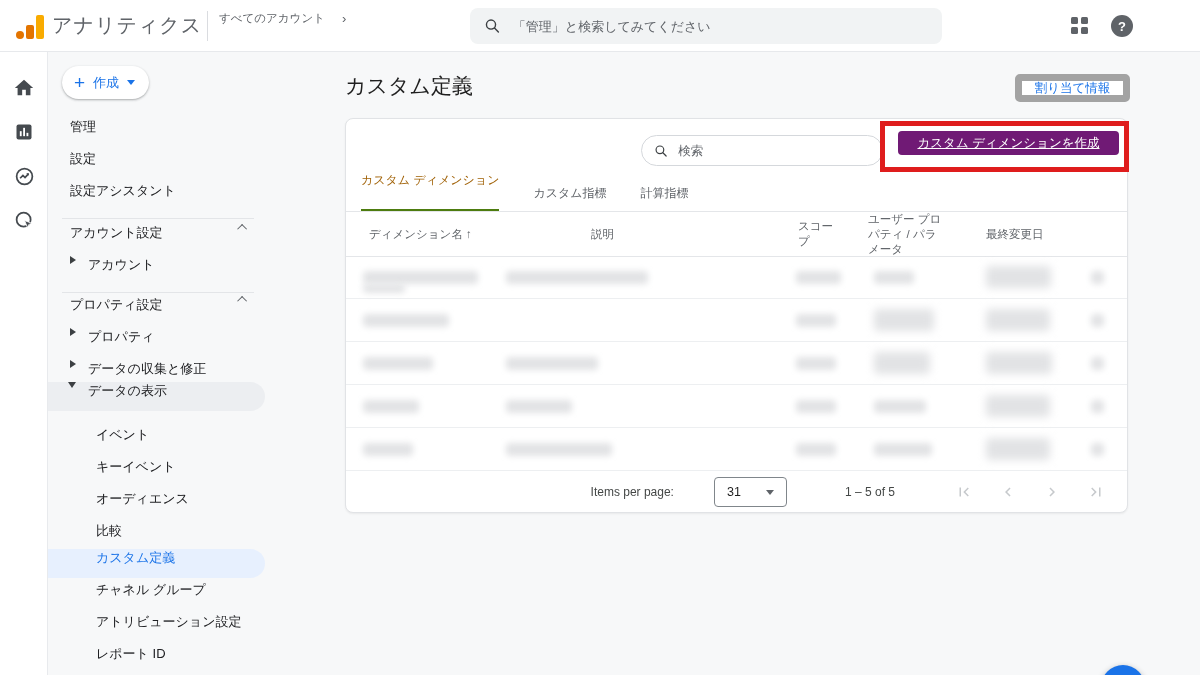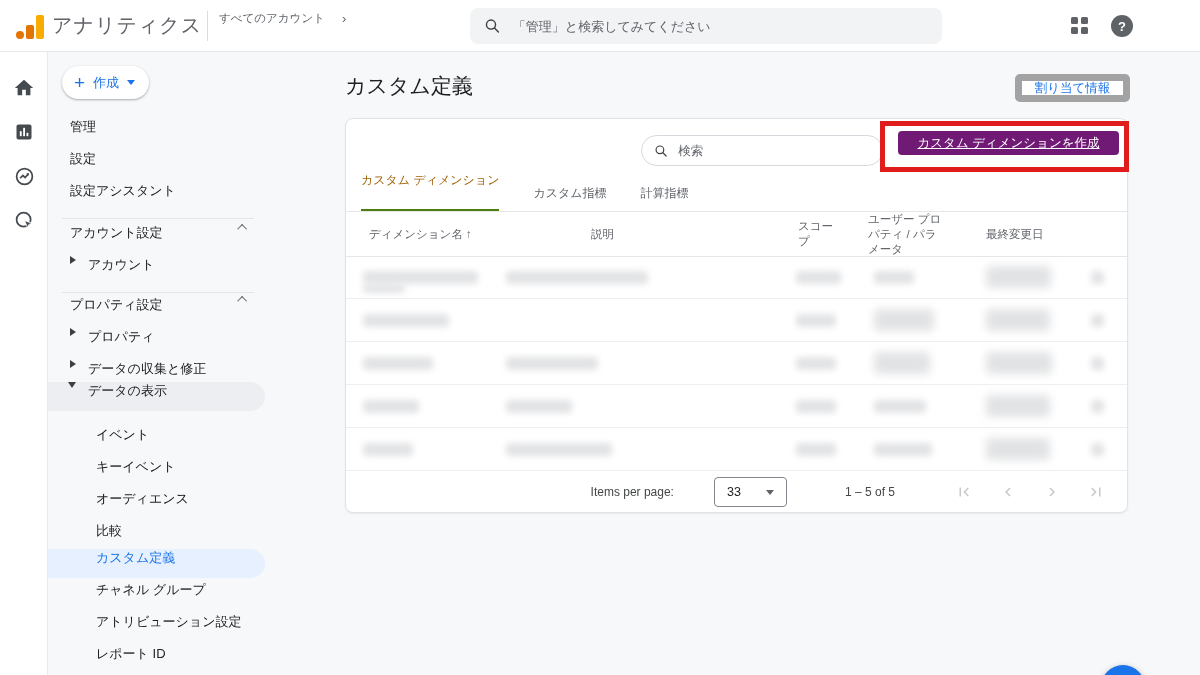--- a/index.html
+++ b/index.html
@@ -291,21 +291,21 @@
       <div class="blob" style="left:160px; width:106px;"></div>
       <div class="blob" style="left:450px; width:40px;"></div>
       <div class="blob" style="left:528px; width:58px;"></div>
       <div class="blob tall" style="left:640px; width:64px;"></div>
       <div class="blob" style="left:745px; width:13px;"></div>
     </div>
 
     <div class="tfoot">
       <span class="ipp-label">Items per page:</span>
       <div class="ipp-select">
-        <span class="val">33</span>
+        <span class="val">31</span>
         <span class="caret"></span>
       </div>
       <span class="range-label">1 – 5 of 5</span>
       <div class="pager">
         <span class="pg-btn">
           <svg width="18" height="18" viewBox="0 0 24 24" fill="#c6c9cc">
               <path d="M18.41 16.59 13.82 12l4.59-4.59L17 6l-6 6 6 6zM6 6h2v12H6z"></path>
             </svg>
         </span>
         <span class="pg-btn">

